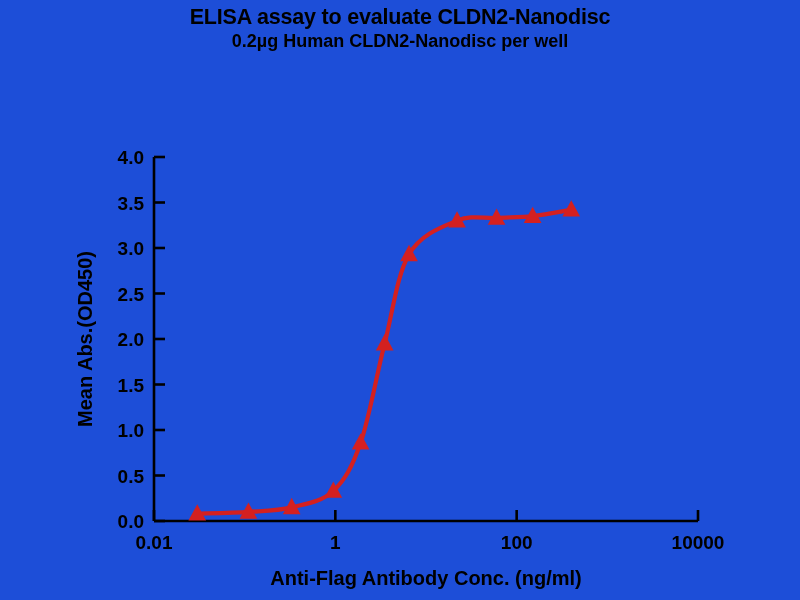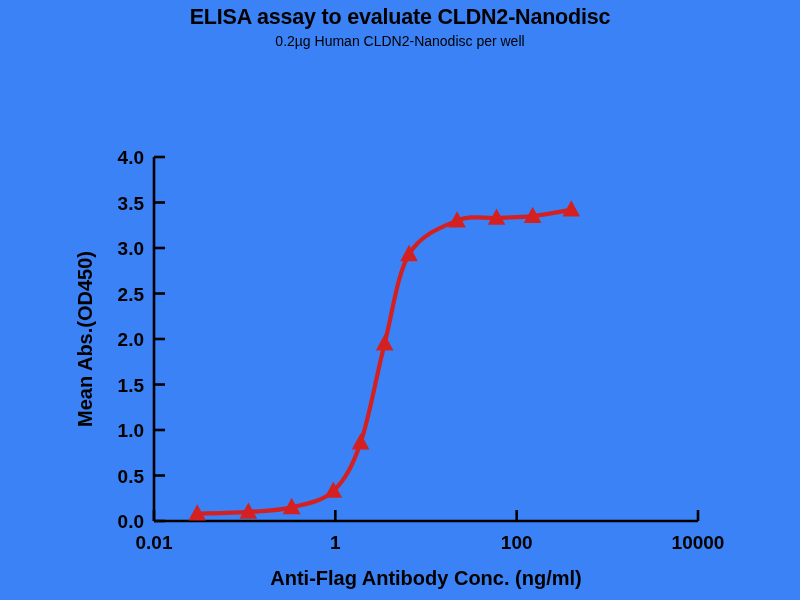--- a/index.html
+++ b/index.html
@@ -12,39 +12,39 @@
     width: 800px;
     height: 600px;
     overflow: hidden;
     font-family: "Liberation Sans", sans-serif;
     color: #000000;
   }
   #figure {
     position: relative;
     width: 800px;
     height: 600px;
-    background: #3b82f6;
+    background: #1d4ed8;
   }
   .title-block {
     position: absolute;
     top: 4px;
     left: 0;
     width: 800px;
     text-align: center;
   }
   .chart-title {
     font-size: 21.5px;
     font-weight: bold;
     letter-spacing: -0.2px;
     line-height: 26px;
     white-space: nowrap;
   }
   .chart-subtitle {
-    font-size: 14px;
-    font-weight: normal;
+    font-size: 18px;
+    font-weight: bold;
     line-height: 22px;
     white-space: nowrap;
   }
   .plot-svg {
     position: absolute;
     top: 0;
     left: 0;
   }
   .axis-tick-label {
     font-family: "Liberation Sans", sans-serif;

